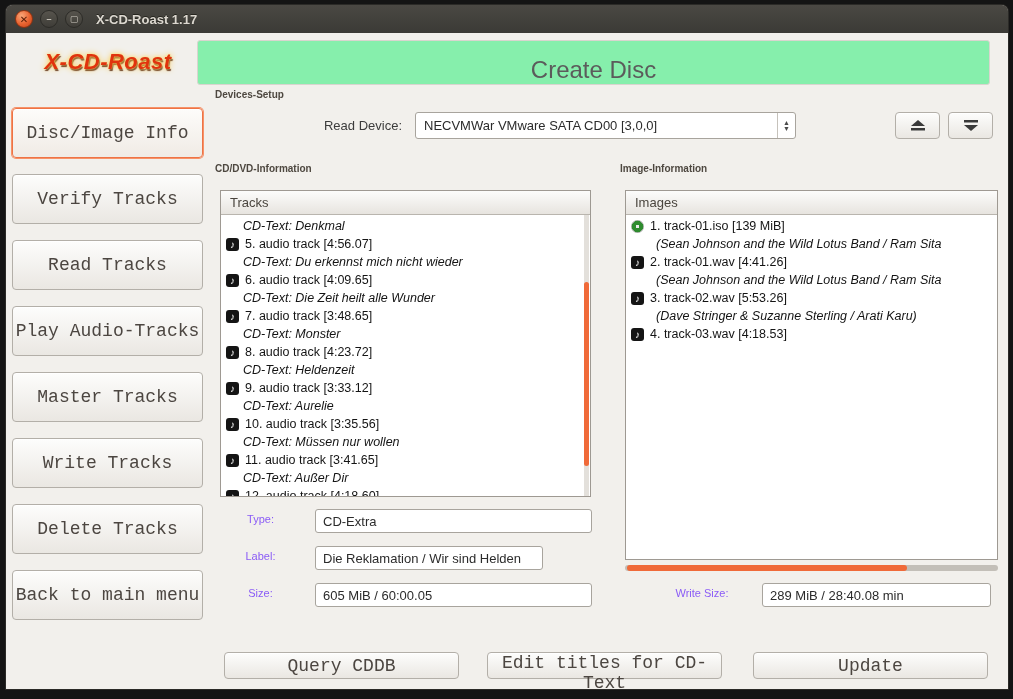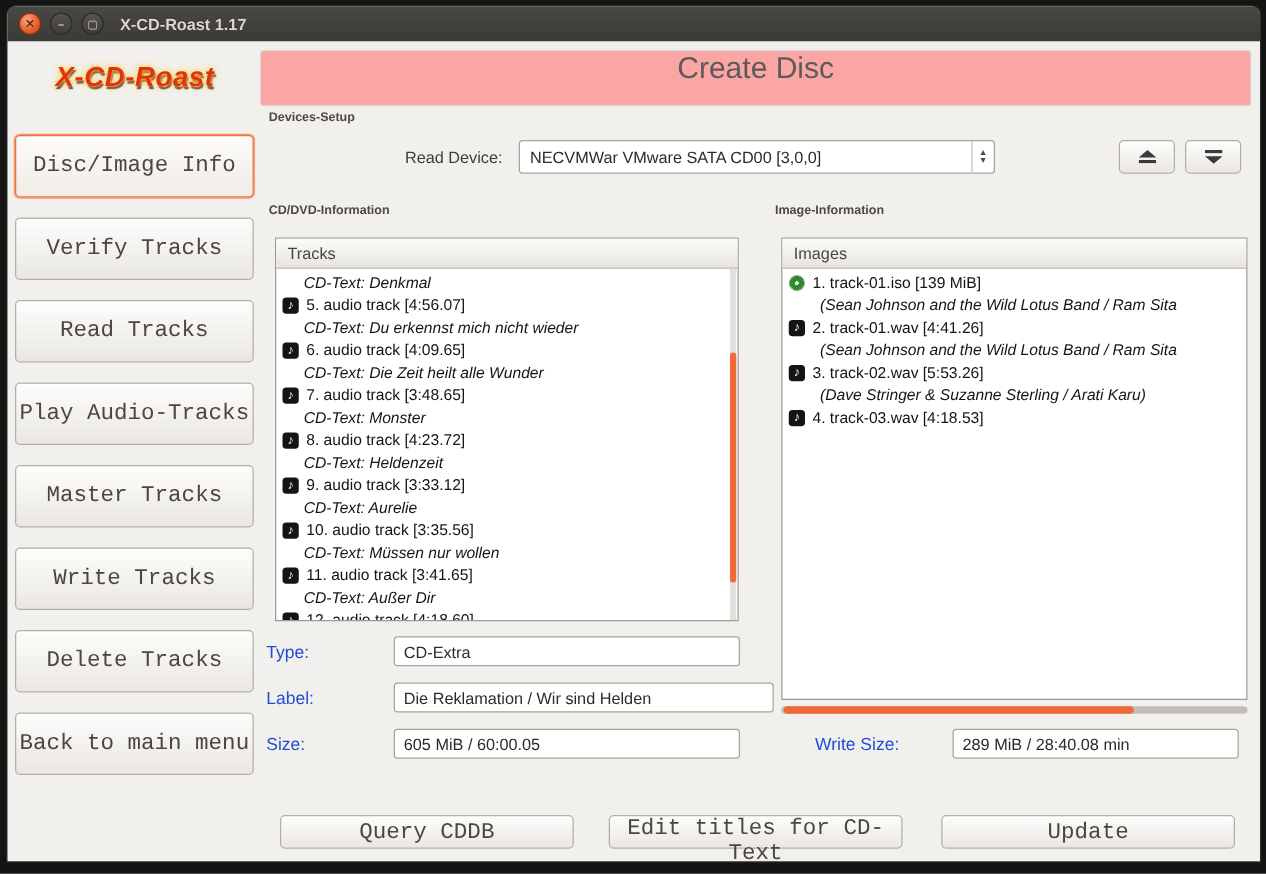--- a/index.html
+++ b/index.html
@@ -21,22 +21,22 @@
   .logo{position:absolute;left:22px;top:16px;width:160px;text-align:center;font-size:22px;font-weight:bold;
         font-style:italic;color:#e0330e;letter-spacing:.5px;
         text-shadow:0 0 6px #ffc63a,0 0 2px #ffe98a,1px 2px 1px rgba(60,10,0,.85)}
 
   .gbtn{background:linear-gradient(#fdfdfc,#eae7e2);border:1px solid #b3afa8;border-radius:4px;
         color:#4c4641;font-size:18px;font-family:Liberation Mono, monospace;cursor:pointer;box-shadow:inset 0 1px 0 #fff}
   .sidebar{position:absolute;left:6px;top:75px;width:191px}
   .side-btn{display:block;width:191px;height:50px;margin-bottom:16px}
   .side-btn.active{border:1px solid #ee7345;box-shadow:0 0 0 1px #f69268,inset 0 1px 0 #fff;background:linear-gradient(#fdfcfa,#f0ebe5)}
 
-  .header-box{position:absolute;left:202px;top:7px;width:793px;height:45px;background:#fca5a5;
-              border:1px solid #d9d5cf;border-radius:3px;display:flex;align-items:flex-start;justify-content:center}
+  .header-box{position:absolute;left:191px;top:7px;width:793px;height:45px;background:#86efac;
+              border:1px solid #d9d5cf;border-radius:3px;display:flex;align-items:flex-end;justify-content:center}
   .header-title{font-size:24px;color:#5b5b5b}
 
   .sec-label{position:absolute;font-size:10px;font-weight:bold;color:#4e4840}
 
   .rd-label{position:absolute;left:209px;top:79px;width:194px;height:27px;display:flex;align-items:center;
             justify-content:flex-end;font-size:13px;color:#3c3c3c;padding-right:7px}
   .combo{position:absolute;left:409px;top:79px;width:381px;height:27px;background:#fff;border:1px solid #a8a49d;
          border-radius:3px;display:flex;align-items:stretch;cursor:pointer}
   .combo-text{flex:1;display:flex;align-items:center;padding:0 8px;font-size:13px;color:#2b2b2b;
               white-space:nowrap;overflow:hidden}
@@ -61,25 +61,25 @@
   .note-ic{width:13px;height:13px;background:#141414;border-radius:3px;color:#fff;font-size:10px;line-height:13px;
            text-align:center;flex:0 0 13px}
   .disc-ic{width:13px;height:13px;border-radius:50%;flex:0 0 13px;
            background:radial-gradient(circle,#e9e9e9 0 18%,#2e8b2e 18% 60%,#9aa89a 60% 76%,#4f4f4f 76%)}
 
   .vscroll-trough{position:absolute;right:1px;top:0;width:5px;height:100%;background:#e3e0db}
   .vscroll-thumb{position:absolute;right:1px;top:67px;width:5px;height:184px;background:#f06a39;border-radius:3px}
   .hscroll-trough{position:absolute;left:619px;top:532px;width:373px;height:6px;background:#c3bfb8;border-radius:3px}
   .hscroll-thumb{position:absolute;left:2px;top:0;width:280px;height:6px;background:#f06a39;border-radius:3px}
 
-  .f-label{position:absolute;width:95px;text-align:left;font-size:14px;color:#1d4ed8}
+  .f-label{position:absolute;width:95px;text-align:center;font-size:11px;color:#8b5cf6}
   .entry{position:absolute;height:24px;background:#fff;border:1px solid #a8a49d;border-radius:3px;font-size:13px;
          color:#2b2b2b;display:flex;align-items:center;padding:0 7px;white-space:nowrap;overflow:hidden;cursor:text}
   .lbl-type{left:207px;top:480px}.ent-type{left:309px;top:476px;width:277px}
-  .lbl-label{left:207px;top:517px}.ent-label{left:309px;top:513px;width:304px}
+  .lbl-label{left:207px;top:517px}.ent-label{left:309px;top:513px;width:228px}
   .lbl-size{left:207px;top:554px}.ent-size{left:309px;top:550px;width:277px}
   .lbl-total{left:646px;top:554px;width:100px}.ent-total{left:756px;top:550px;width:229px}
 
   .foot-btn{position:absolute;top:619px;width:235px;height:27px}
   .foot-1{left:218px}.foot-2{left:481px}.foot-3{left:747px}
 </style>
 </head>
 <body>
 
 <div class="window">

